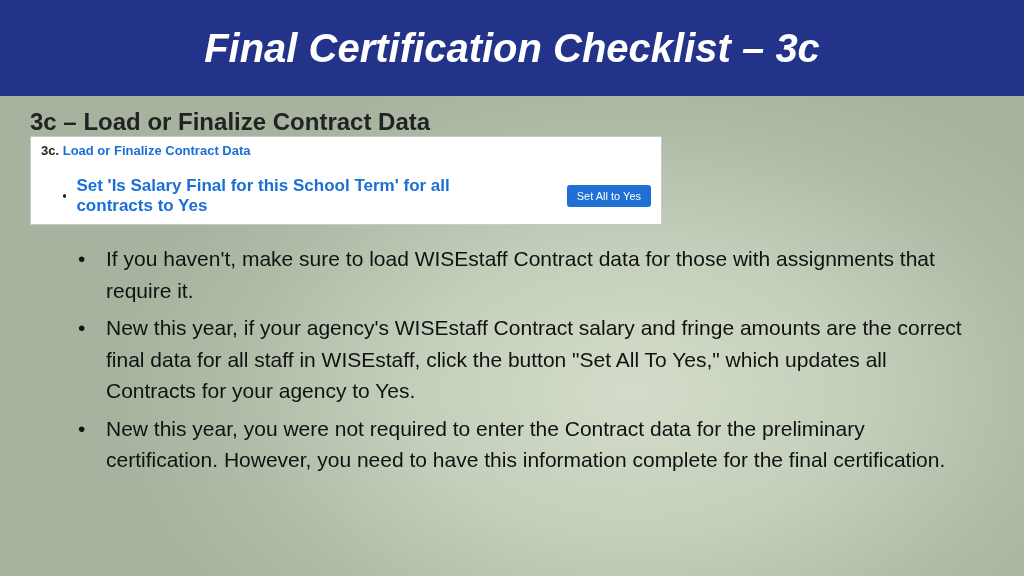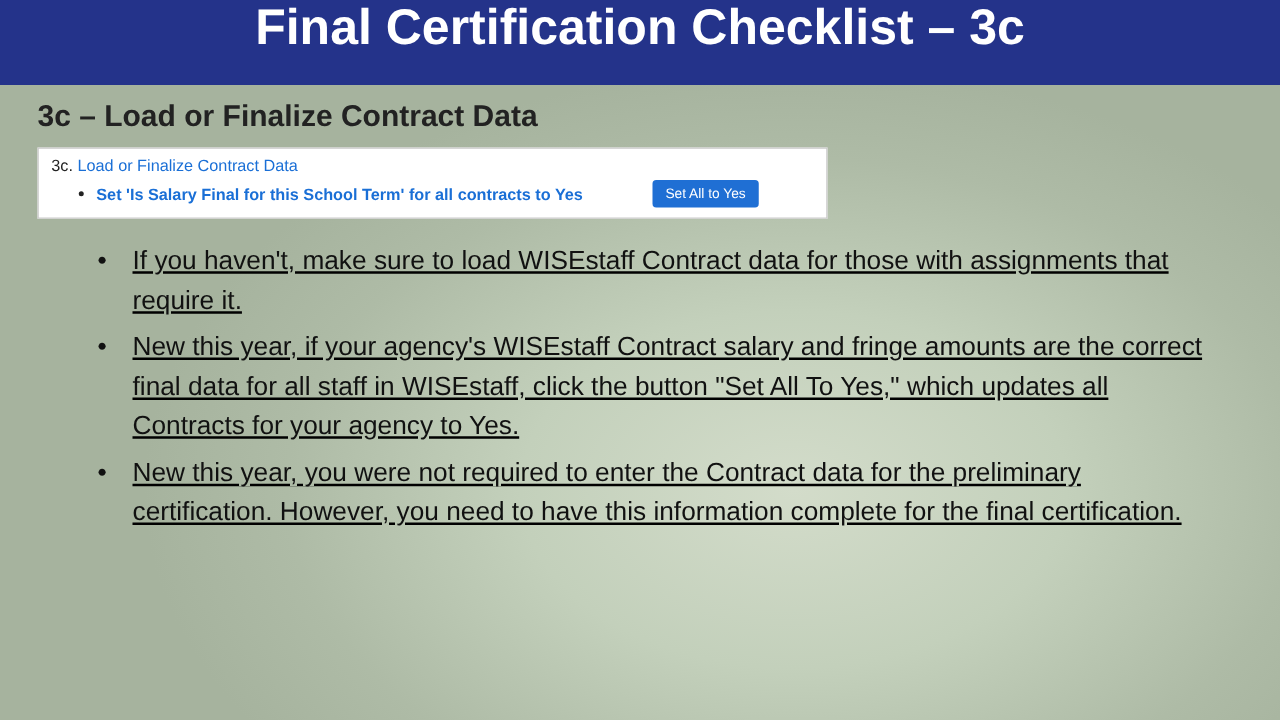--- a/index.html
+++ b/index.html
@@ -6,85 +6,84 @@
   html, body { width: 1024px; height: 576px; overflow: hidden; font-family: "Segoe UI", Arial, sans-serif; }
   .slide {
     width: 1024px;
     height: 576px;
     background: #b8c7b0;
     background: radial-gradient(ellipse 520px 340px at 62% 68%, #d3dcca 0%, #c3d0bb 42%, #aebba6 78%, #a6b39e 100%);
     position: relative;
   }
   .title-bar {
     width: 100%;
-    height: 68px;
+    height: 96px;
     background: #24338a;
     display: flex;
-    align-items: flex-start;
+    align-items: center;
     justify-content: center;
+    font-style: italic;
   }
   .title-bar h1 {
     color: #ffffff;
     font-size: 40px;
     font-weight: 700;
   }
   .content {
     padding: 12px 30px 0 30px;
   }
   .subtitle {
     font-size: 24px;
     font-weight: 600;
     color: #222;
-    margin-bottom: 10px;
   }
   .snippet {
     background: #ffffff;
     border: 1px solid #c9c9c9;
     width: 632px;
     padding: 6px 10px 8px 10px;
     margin-bottom: 18px;
     font-family: Arial, sans-serif;
   }
   .snippet-line1 {
     font-size: 13px;
-    font-weight: 400;
-    margin-bottom: 4px;
+    font-weight: 700;
+    margin-bottom: 18px;
   }
   .snippet-step { color: #222; }
   .snippet-link { color: #1a6fd6; }
   .snippet-line2 {
     display: flex;
     align-items: center;
     padding-left: 22px;
   }
   .snippet-bullet {
     width: 4px; height: 4px; background: #222; border-radius: 50%;
     margin-right: 10px;
   }
   .snippet-text2 {
     color: #1a6fd6;
-    font-size: 13px;
+    font-size: 17px;
     font-weight: 700;
     margin-right: 12px;
   }
   .snippet-btn {
     background: #1f6fd4;
     color: #fff;
     font-size: 11px;
     font-weight: 400;
     padding: 5px 10px;
     border-radius: 3px;
     border: none;
     white-space: nowrap;
     margin-left: 44px;
   }
   .bullets {
     list-style: none;
     padding: 0 20px 0 48px;
-    text-decoration: underline;
   }
   .bullets li {
     position: relative;
     font-size: 21px;
     line-height: 1.5;
     color: #111;
     margin-bottom: 6px;
     font-weight: 500;
     padding-left: 28px;
   }

